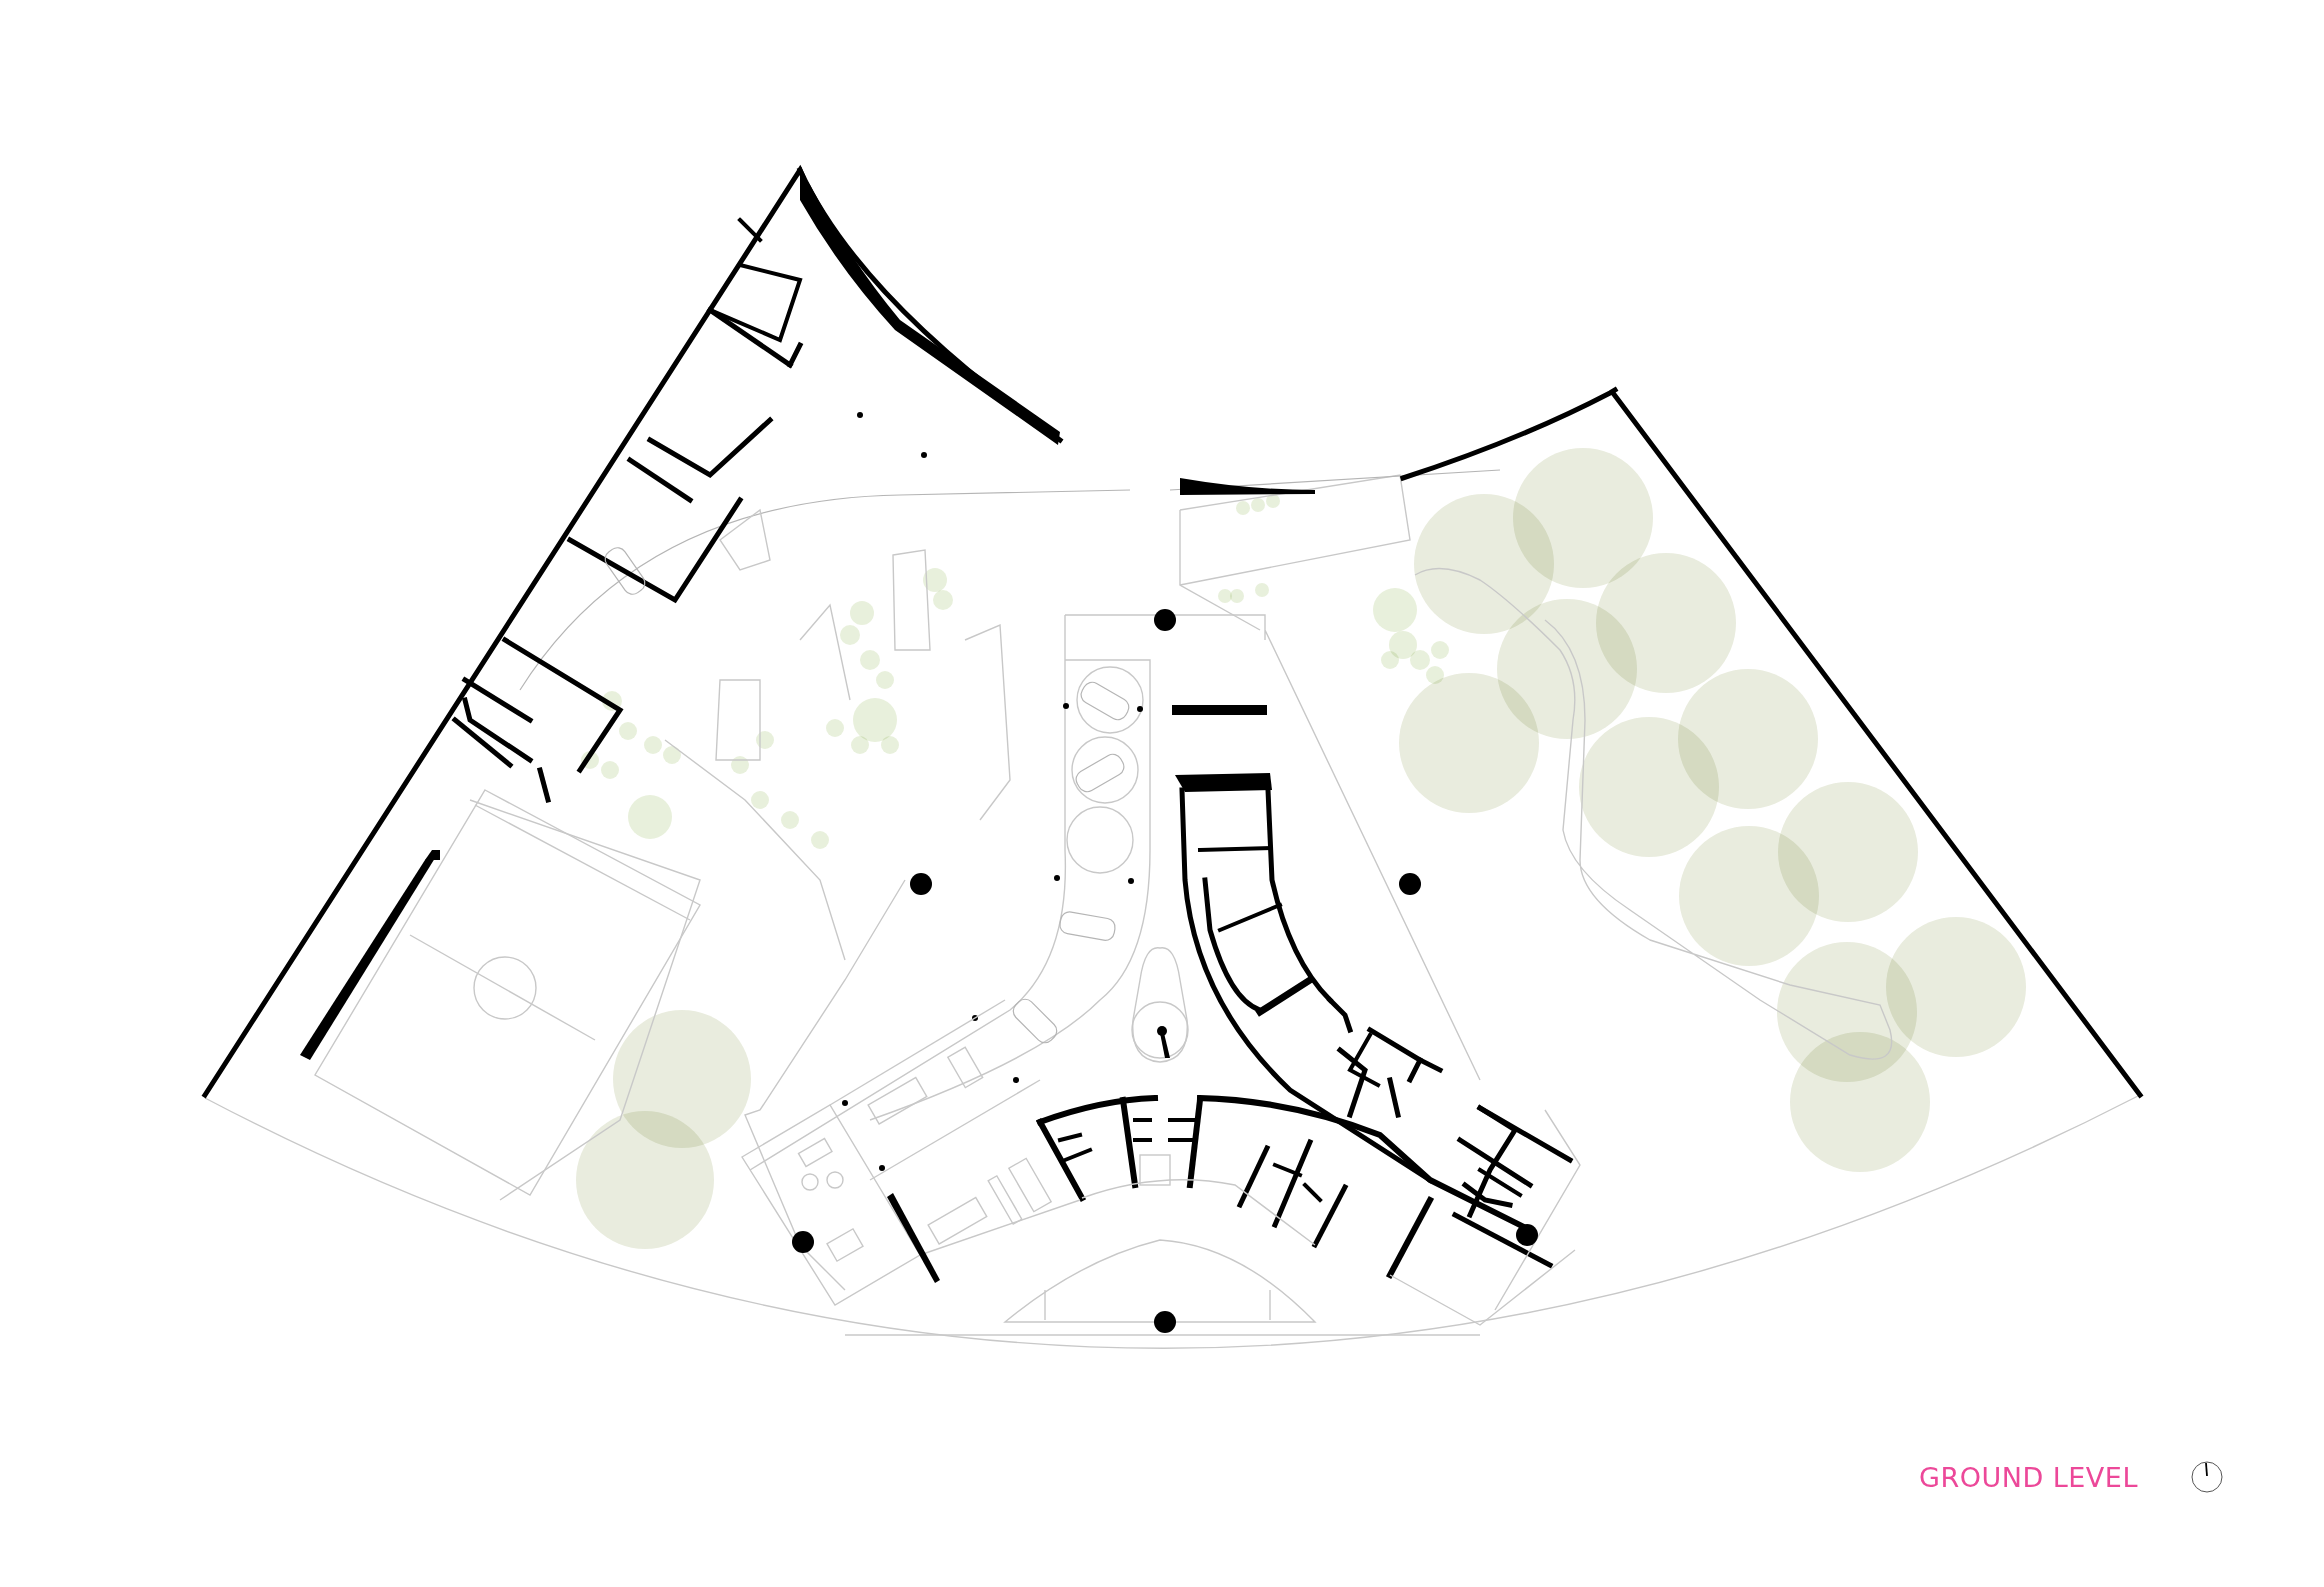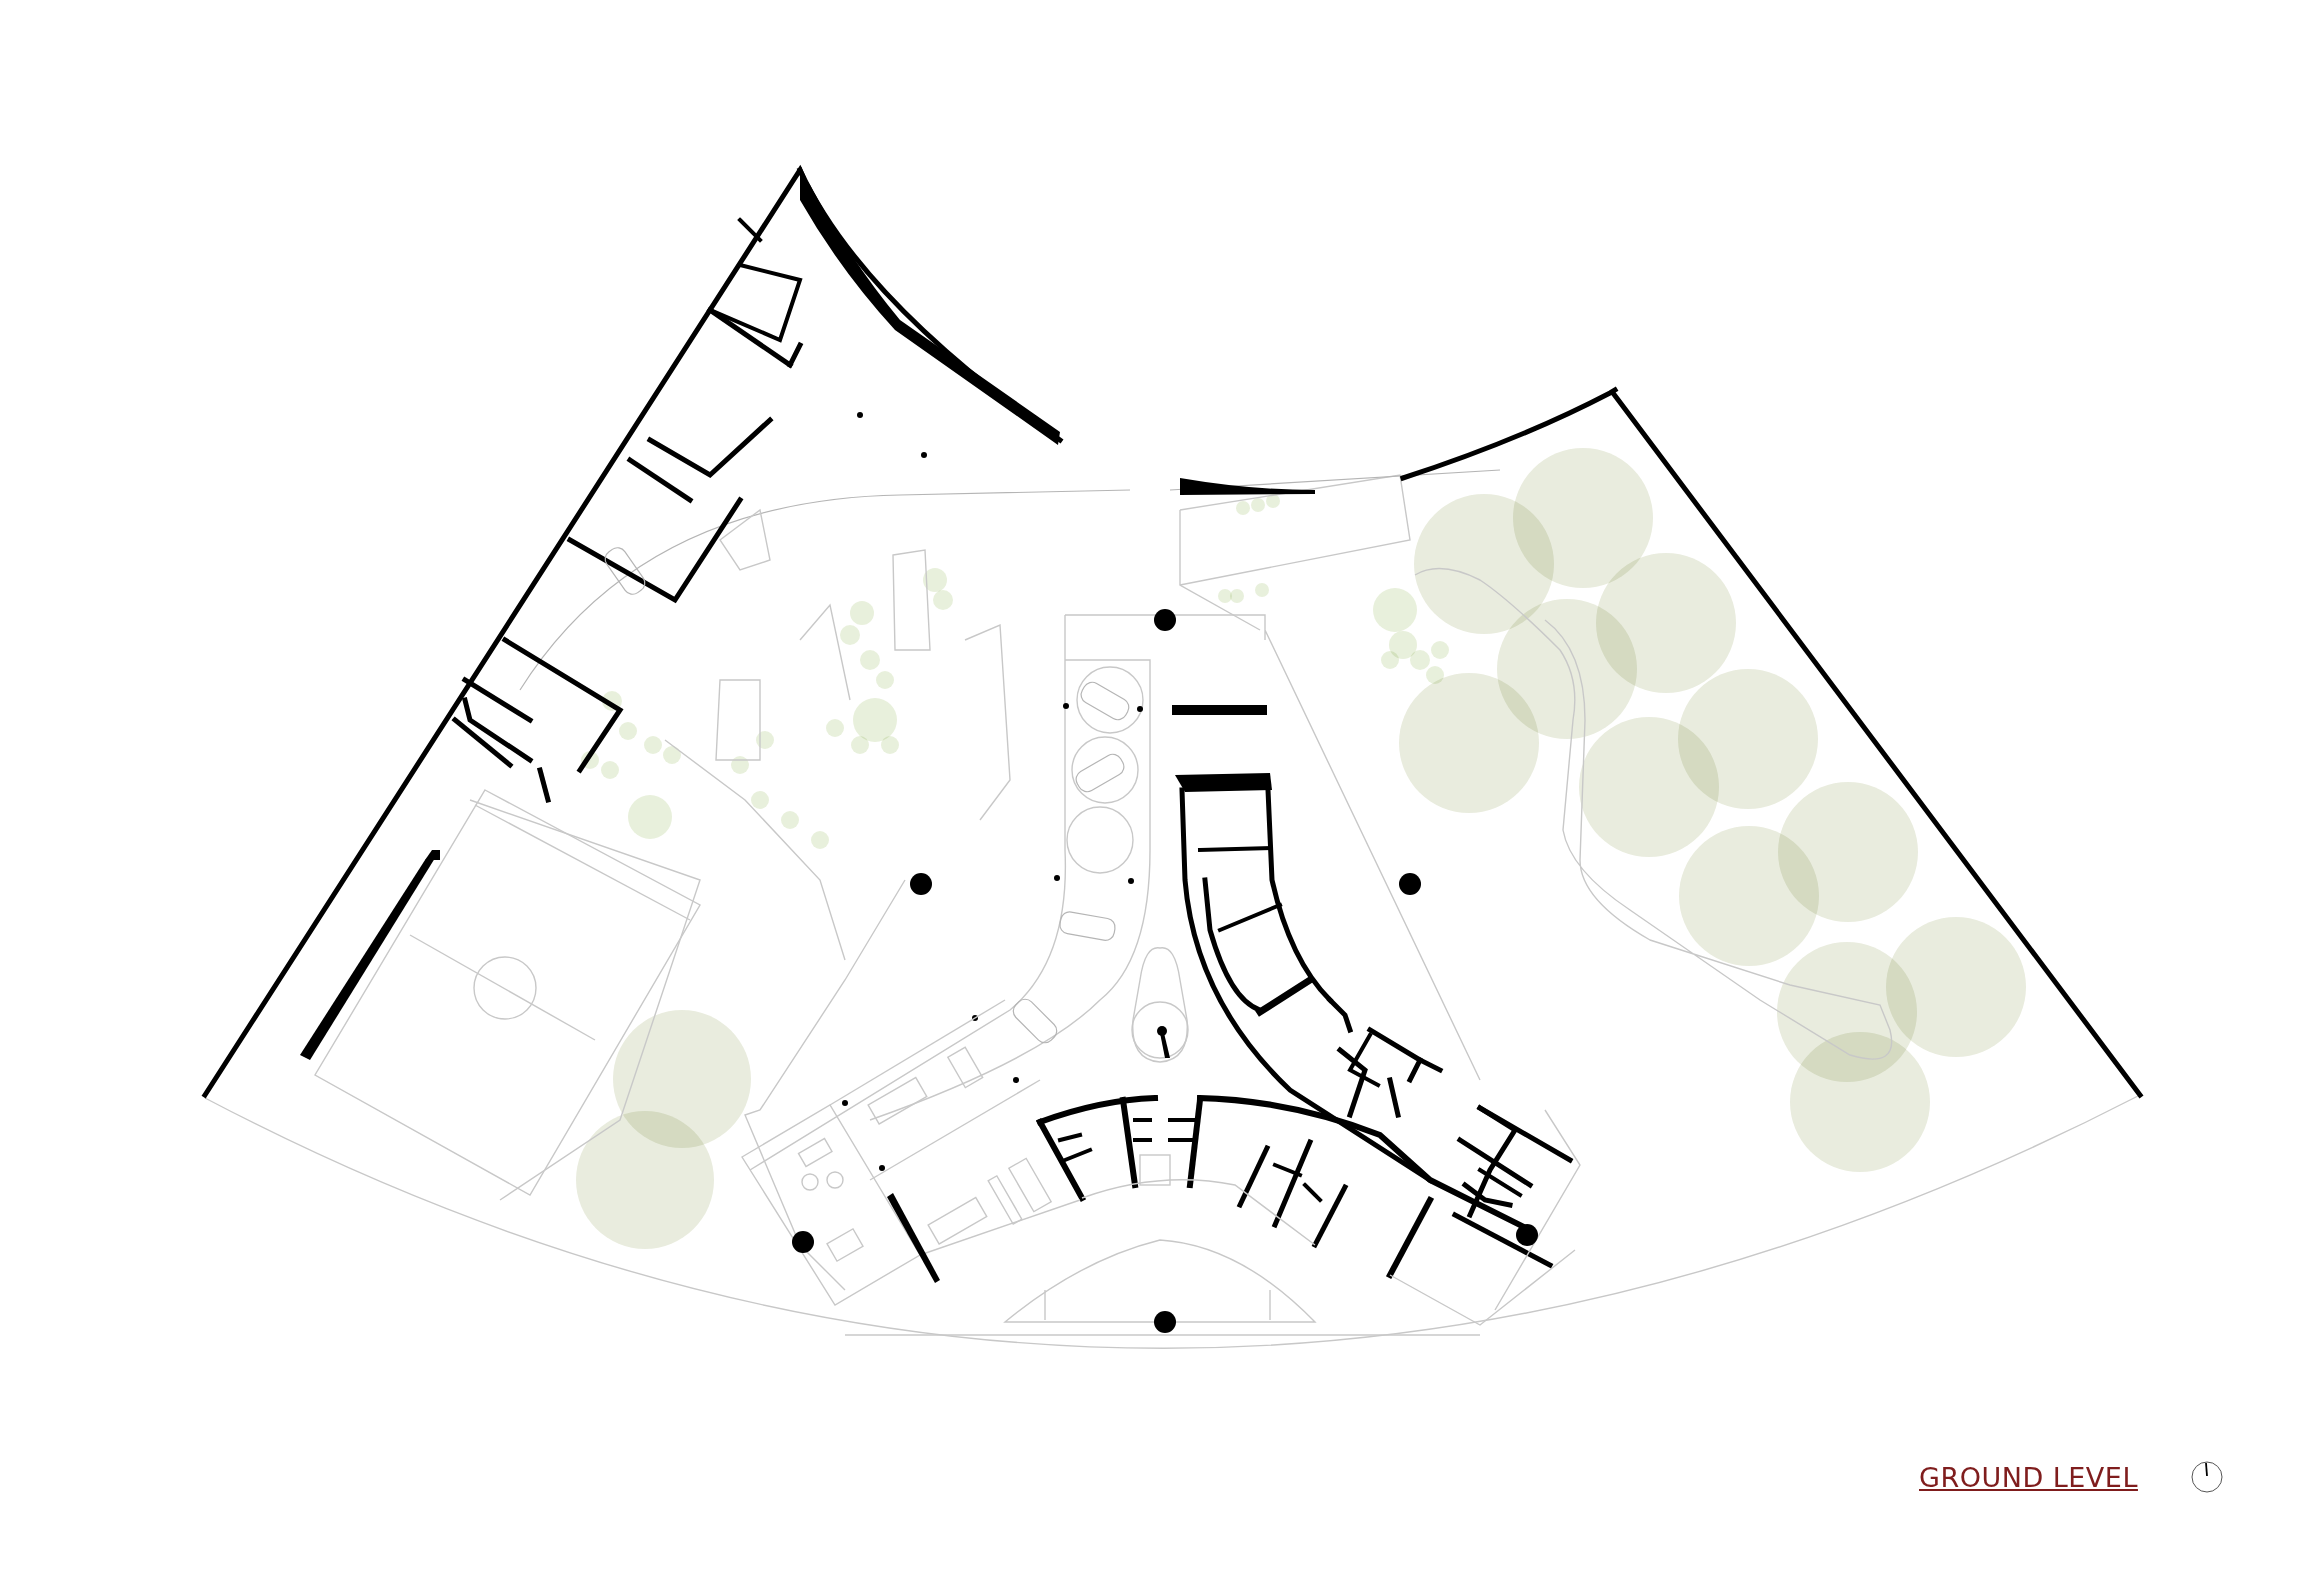--- a/index.html
+++ b/index.html
@@ -6,21 +6,21 @@
   body { width:2324px; height:1587px; position:relative; overflow:hidden; font-family:"Liberation Sans", sans-serif; }
   #plan { position:absolute; left:0; top:0; width:2324px; height:1587px; }
   .wall { fill:none; stroke:#000; stroke-linecap:square; stroke-linejoin:miter; }
   .thin { fill:none; stroke:#c8c8c8; stroke-width:1.4; }
   .thin2 { fill:none; stroke:#b5b5b5; stroke-width:1.2; }
   .solid { fill:#000; stroke:none; }
   .tree { fill:#e2e6d3; opacity:0.75; mix-blend-mode:multiply; }
   .shrub { fill:#dfeacd; opacity:0.7; mix-blend-mode:multiply; }
   .col { fill:#000; }
   #label-wrap { position:absolute; left:1919px; top:1462px; display:flex; align-items:center; }
-  #plan-title { font-size:27px; color:#7f1d1d; letter-spacing:0.5px; font-family:"DejaVu Sans", sans-serif;text-decoration:underline; }
+  #plan-title { font-size:27px; color:#ec4899; letter-spacing:0.5px; font-family:"DejaVu Sans", sans-serif; }
   #north-arrow { position:absolute; left:2190px; top:1460px; width:34px; height:34px; }
 </style>
 </head>
 <body>
 
 <svg id="plan" viewBox="0 0 2324 1587" xmlns="http://www.w3.org/2000/svg">
 
   <path class="thin" d="M205 1098 Q1160 1600 2140 1095"></path>
 
   <g>

